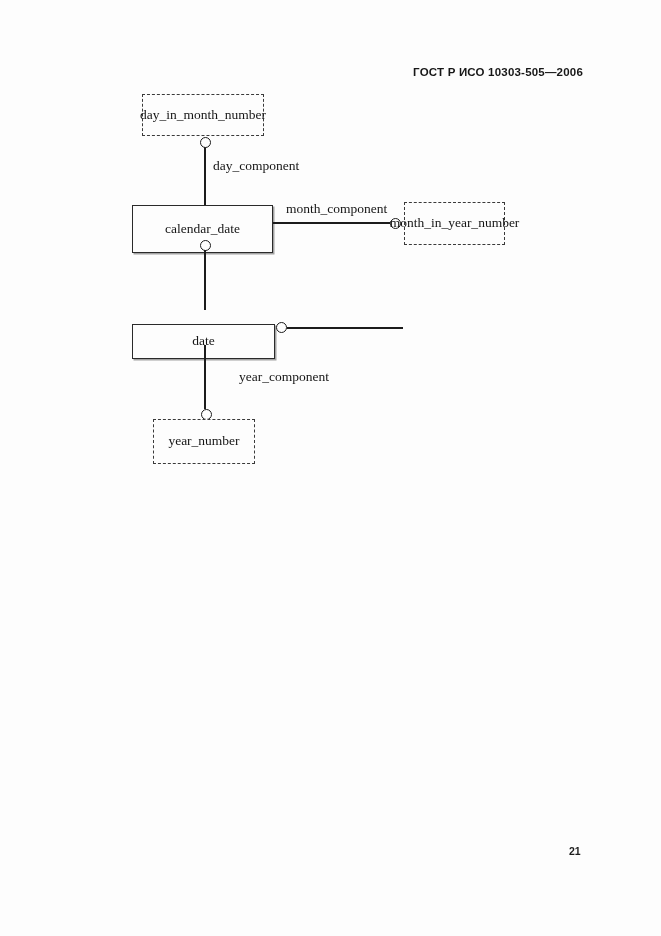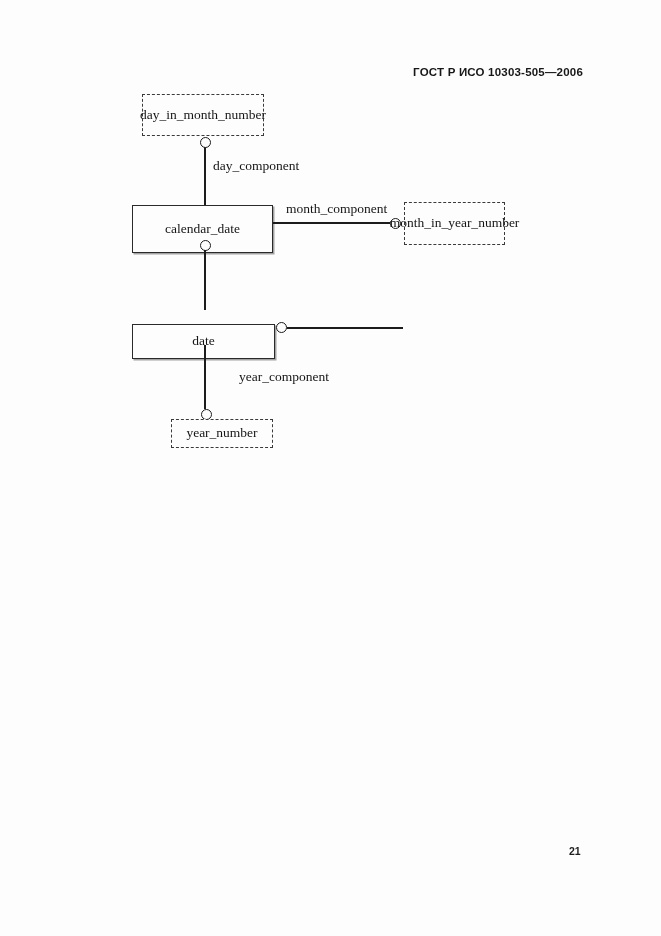--- a/index.html
+++ b/index.html
@@ -121,20 +121,20 @@
   </div>
 
   <div class="port" style="left:276px; top:322px;"></div>
   <div class="hline" style="left:287px; top:327px; width:116px; height:1.7px;"></div>
 
 
   <div class="vline" style="left:204px; top:345px; width:2px; height:64px;"></div>
   <div class="edge-label" style="left:219px; top:369px;margin-left:20px;">year_component</div>
   <div class="port" style="left:201px; top:409px;"></div>
 
-  <div class="node dashed" style="left:171px; top:419px; width:102px; height:29px;">
+  <div class="node dashed" style="left:153px; top:419px; width:102px; height:45px;">
     <span>year_number</span>
   </div>
 
 
   <div class="page-number">21</div>
 
 </div>
 
 </body></html>

